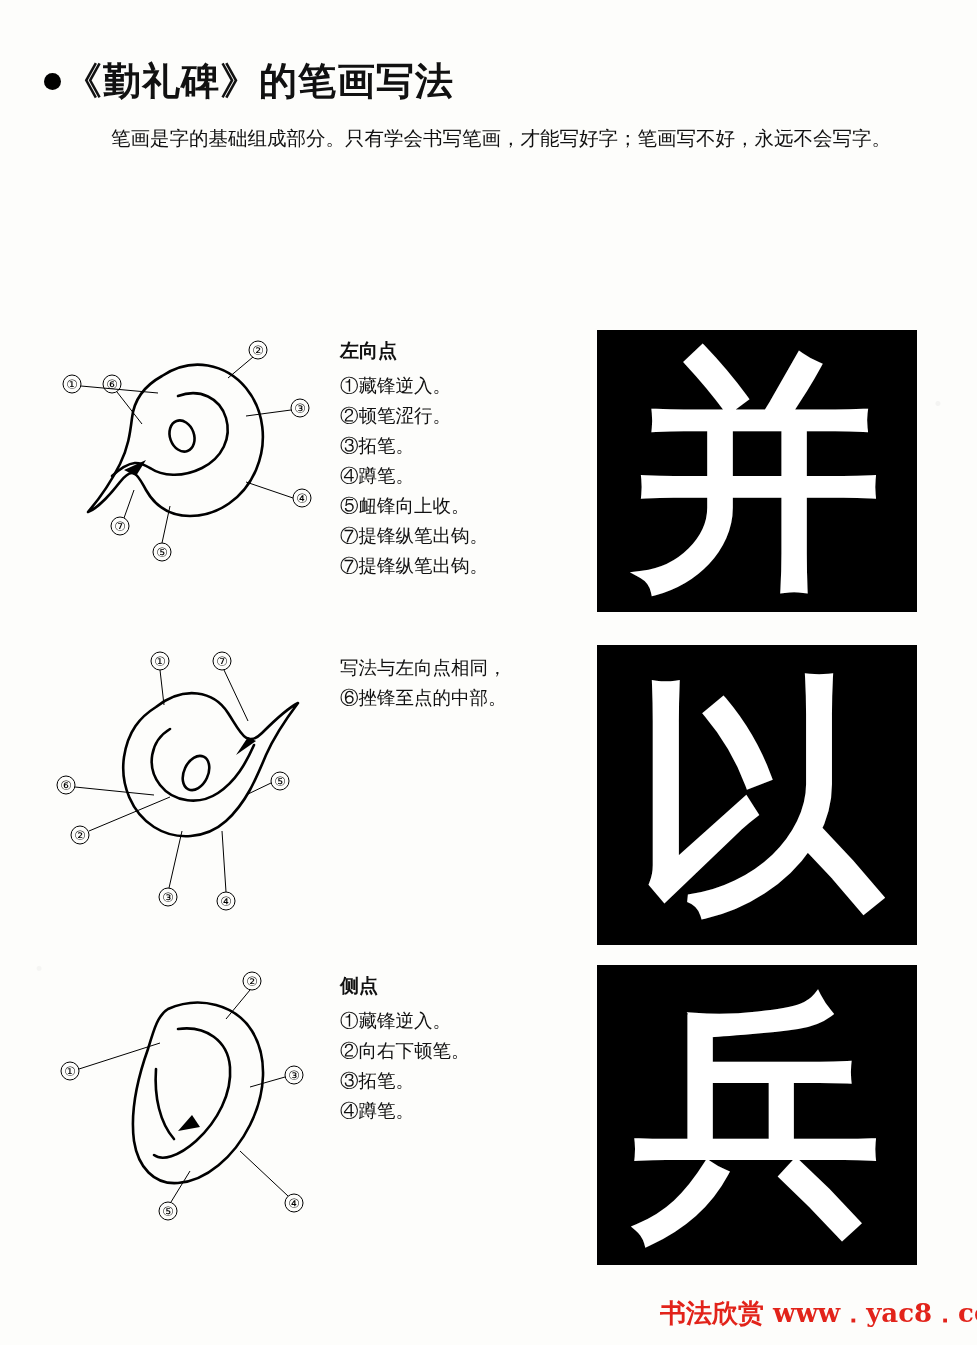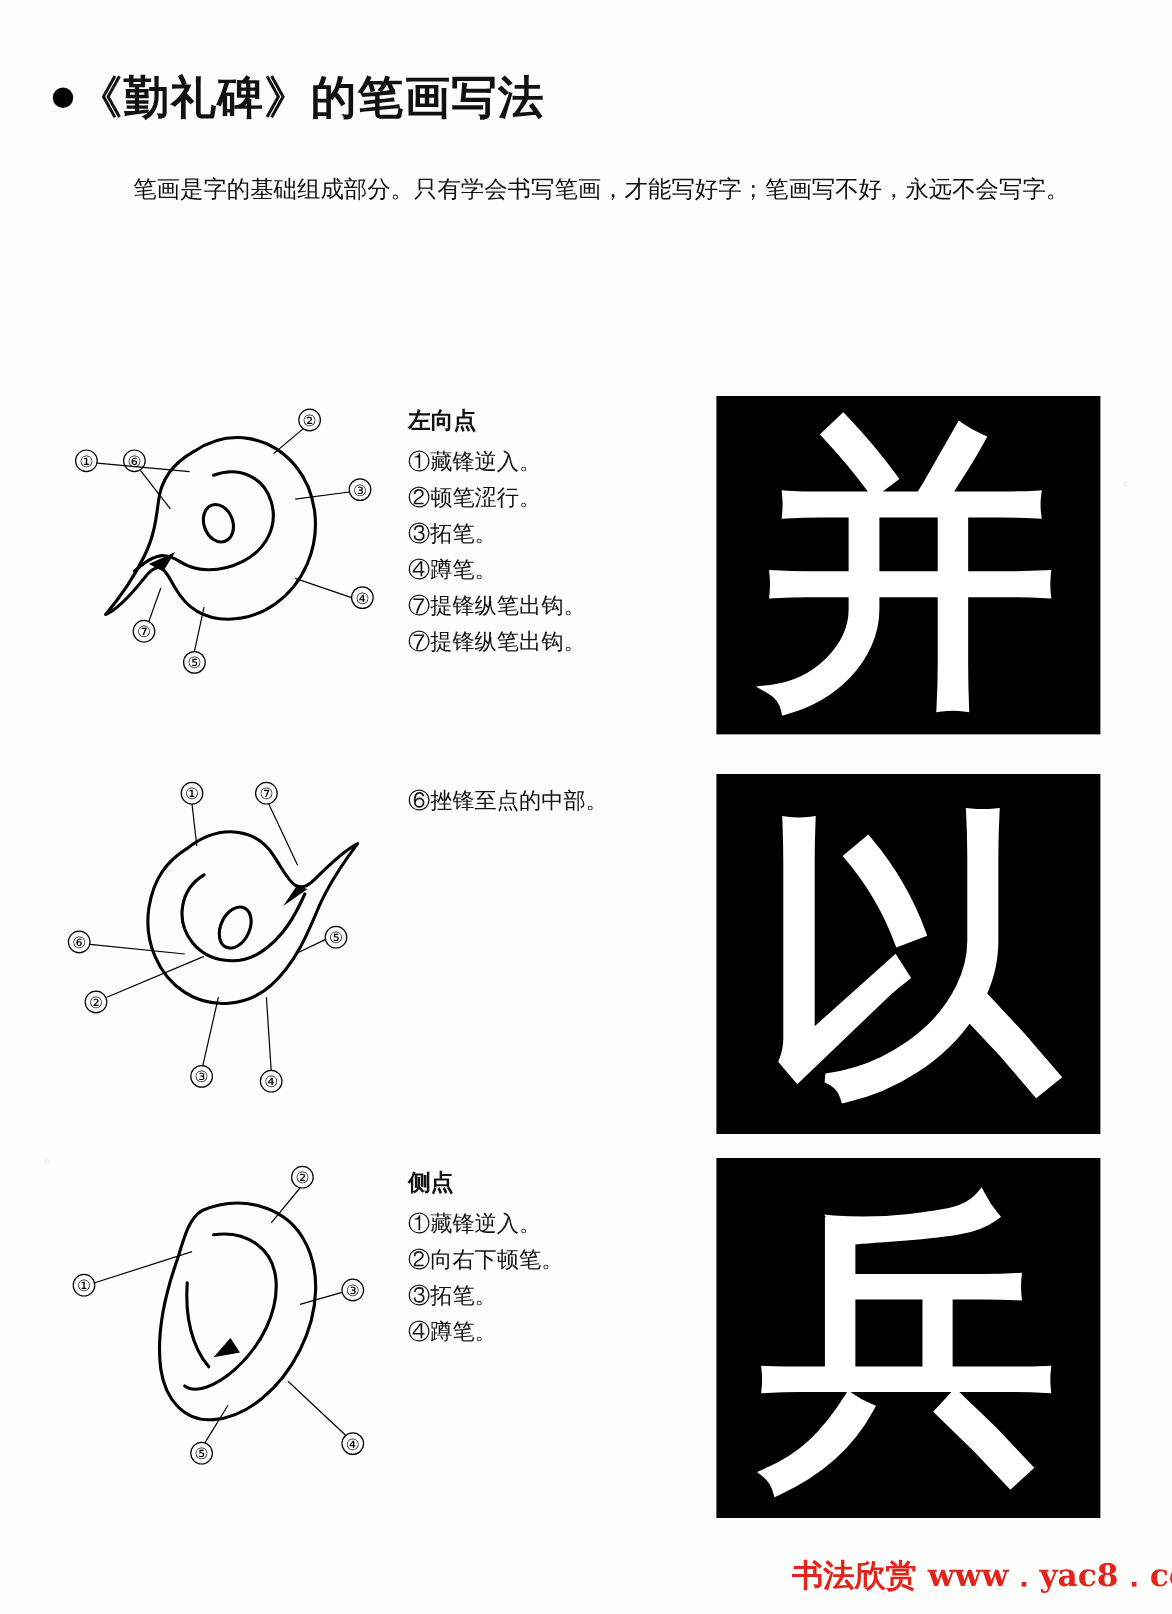--- a/index.html
+++ b/index.html
@@ -25,21 +25,21 @@
     font-size:38px;font-weight:bold;letter-spacing:1px;
     font-family:"DejaVu Serif","Liberation Serif",serif;
     white-space:nowrap;
   }
   .bullet{
     display:inline-block;width:17px;height:17px;border-radius:50%;
     background:#000;vertical-align:middle;margin-right:3px;
     position:relative;top:-3px;
   }
   .intro{
-    position:absolute;left:72px;top:141px;width:840px;
+    position:absolute;left:72px;top:122px;width:840px;
     font-size:19.5px;line-height:33px;
     text-align:justify;
     font-family:"DejaVu Serif","Liberation Serif",serif;
   }
   .intro p{margin:0 0 2px 0;text-indent:2em;}
 
   
   .row{position:absolute;left:0;width:977px;}
   #row1{top:330px;height:290px;}
   #row2{top:645px;height:300px;}
@@ -143,20 +143,21 @@
       </g>
     </svg>
   </div>
 
   <div class="explain">
     <div class="head">左向点</div>
     <div class="line">①藏锋逆入。</div>
     <div class="line">②顿笔涩行。</div>
     <div class="line">③拓笔。</div>
     <div class="line">④蹲笔。</div>
+    <div class="line">⑤衄锋向上收。</div>
     <div class="line">⑦提锋纵笔出钩。</div>
     <div class="line">⑦提锋纵笔出钩。</div>
   </div>
 
   <div class="glyph-box">
     <div class="ch">并</div>
   </div>
 </div>
 
 <div class="row" id="row2">
@@ -195,20 +196,21 @@
         <text x="16" y="145">⑥</text>
         <text x="30" y="195">②</text>
         <text x="230" y="141">⑤</text>
         <text x="118" y="257">③</text>
         <text x="176" y="261">④</text>
       </g>
     </svg>
   </div>
 
   <div class="explain">
+    <div class="line">写法与左向点相同，</div>
     <div class="line">⑥挫锋至点的中部。</div>
   </div>
 
   <div class="glyph-box">
     <div class="ch">以</div>
   </div>
 </div>
 
 <div class="row" id="row3">
 

